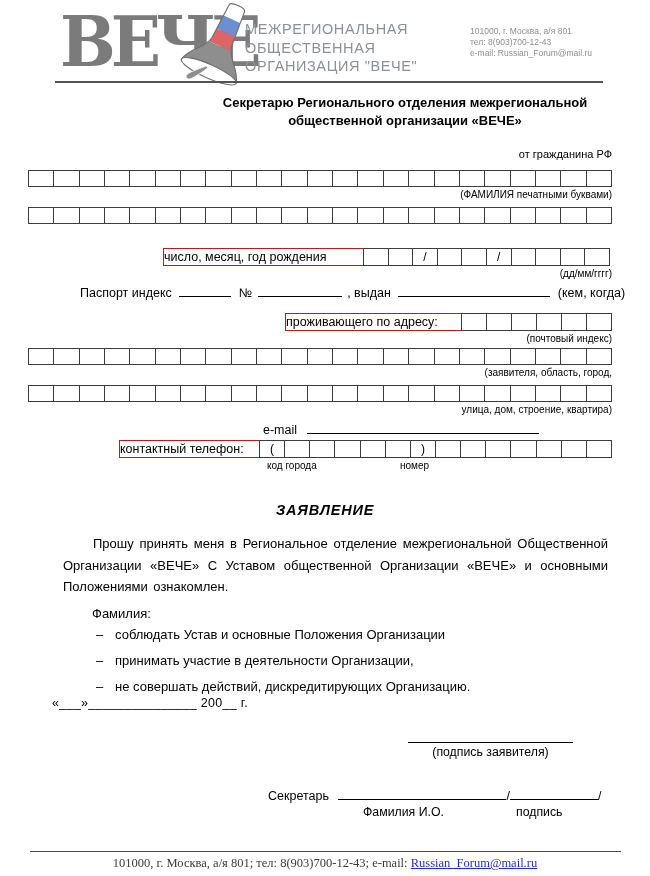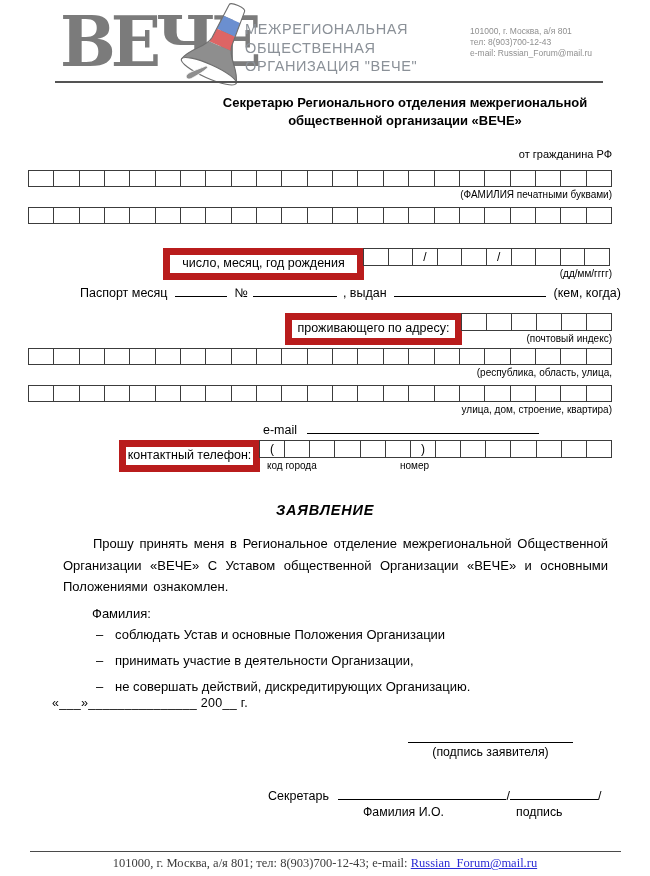--- a/index.html
+++ b/index.html
@@ -21,22 +21,22 @@
   
   .addressee{position:absolute;left:185px;top:94px;width:440px;text-align:center;
              font-weight:bold;font-size:13px;line-height:17.5px;}
   .cap{position:absolute;font-size:10px;white-space:nowrap;}
   .right-edge{right:38px;text-align:right;}
   .cells{position:absolute;display:flex;}
   .cell{flex:1;height:17px;border:1px solid #3c3c3c;background:#fff;box-sizing:border-box;
         text-align:center;font-size:12px;line-height:15px;}
   .cell + .cell{margin-left:-1px;}
   .cells.tall .cell{height:18px;line-height:16px;}
-  .labelbox{position:absolute;height:32px;box-sizing:border-box;border:7px solid #b91c1c;
-            font-size:12.5px;line-height:16px;text-align:center;background:#fff;white-space:nowrap;}
+  .labelbox{position:absolute;height:18px;box-sizing:border-box;border:1px solid #b91c1c;
+            font-size:12.5px;line-height:16px;text-align:left;background:#fff;white-space:nowrap;}
   .blank{display:inline-block;border-bottom:1px solid #000;height:12px;vertical-align:baseline;}
   .inline-line{position:absolute;white-space:nowrap;font-size:12.5px;}
 
   
   .title{position:absolute;left:0;top:502px;width:650px;text-align:center;font-weight:bold;
          font-style:italic;font-size:14.5px;letter-spacing:0.8px;}
   .body-par{position:absolute;left:63px;top:533px;width:545px;text-align:justify;
             text-indent:30px;font-size:13px;line-height:21.5px;word-spacing:2px;}
   .oblige{position:absolute;left:92px;top:606px;font-size:13px;}
   .bullets{position:absolute;left:96px;top:628px;width:480px;}
@@ -167,21 +167,21 @@
       <div class="cell"></div>
       <div class="cell">/</div>
       <div class="cell"></div>
       <div class="cell"></div>
       <div class="cell"></div>
       <div class="cell"></div>
     </div>
   <div class="cap right-edge" style="top:268px;">(дд/мм/гггг)</div>
 
   <div class="inline-line" style="left:80px;top:284px;">
-    <span>Паспорт месяц</span>
+    <span>Паспорт индекс</span>
     <span class="blank" style="width:52px;margin:0 4px;"></span>
     <span>№</span>
     <span class="blank" style="width:84px;margin:0 2px;"></span>
     <span>, выдан</span>
     <span class="blank" style="width:152px;margin:0 4px;"></span>
     <span>(кем, когда)</span>
   </div>
 
   <div class="labelbox" style="left:285px;top:313px;width:177px;">проживающего по адресу:</div>
   <div class="cells tall" style="left:461px;top:313px;width:151px;">
@@ -212,21 +212,21 @@
       <div class="cell"></div>
       <div class="cell"></div>
       <div class="cell"></div>
       <div class="cell"></div>
       <div class="cell"></div>
       <div class="cell"></div>
       <div class="cell"></div>
       <div class="cell"></div>
       <div class="cell"></div>
     </div>
-  <div class="cap right-edge" style="top:367px;">(республика, область, улица,</div>
+  <div class="cap right-edge" style="top:367px;">(заявителя, область, город,</div>
 
   <div class="cells" style="left:28px;top:385px;width:584px;">
       <div class="cell"></div>
       <div class="cell"></div>
       <div class="cell"></div>
       <div class="cell"></div>
       <div class="cell"></div>
       <div class="cell"></div>
       <div class="cell"></div>
       <div class="cell"></div>

